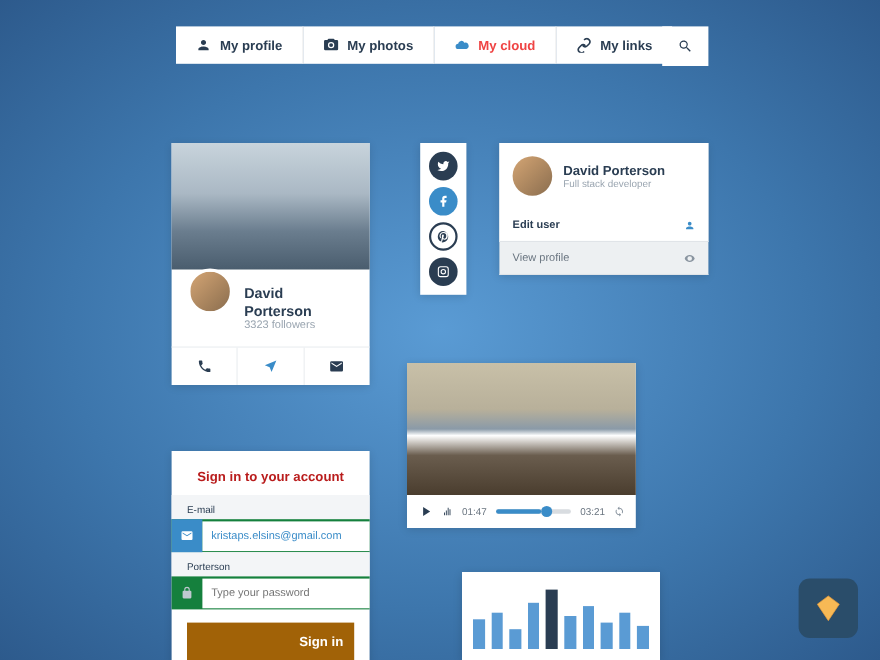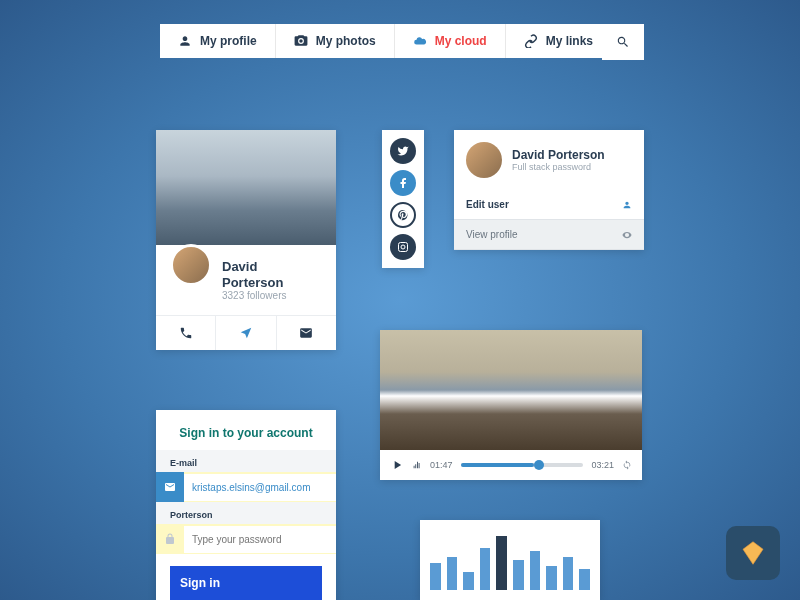--- a/index.html
+++ b/index.html
@@ -29,36 +29,36 @@
 .social-btn svg{width:12px;height:12px;fill:#fff}
 .social-btn.pn svg{fill:#2a3d52}
 .user-card{position:absolute;top:130px;left:454px;width:190px;background:#edf0f2;box-shadow:0 2px 8px rgba(0,0,0,0.15)}
 .uc-header{background:#fff;padding:12px;display:flex;gap:10px;align-items:center}
 .uc-avatar{width:36px;height:36px;border-radius:50%;background:linear-gradient(135deg,#d4a574 0%,#8a6d4e 100%);flex-shrink:0}
 .uc-name{font-size:12px;font-weight:700;color:#2a3d52;line-height:1.2}
 .uc-sub{font-size:9px;color:#9aa5b0}
 .uc-item{padding:9px 12px;font-size:10px;color:#6a7580;display:flex;justify-content:space-between;align-items:center;cursor:pointer;border-bottom:1px solid #e0e4e8}
 .uc-item.sel{background:#fff;color:#2a3d52;font-weight:600}
 .uc-item .ico{width:10px;height:10px;fill:#8a95a0}
-.video-card{position:absolute;top:330px;left:380px;width:262px;background:#fff;box-shadow:0 2px 8px rgba(0,0,0,0.15)}
+.video-card{position:absolute;top:330px;left:370px;width:208px;background:#fff;box-shadow:0 2px 8px rgba(0,0,0,0.15)}
 .video-img{height:120px;background:linear-gradient(180deg,#c8c0a8 0%,#b8b09a 35%,#8a9aa8 50%,#fff 55%,#6a5d4e 70%,#4a3d2e 100%)}
 .video-ctrl{padding:8px 10px;display:flex;align-items:center;gap:8px;font-size:9px;color:#6a7580}
 .play-btn{cursor:pointer}
 .progress{flex:1;height:4px;background:#d8dce0;border-radius:2px;position:relative}
 .progress-fill{width:60%;height:100%;background:#3a8cc8;border-radius:2px}
 .progress-dot{position:absolute;left:60%;top:-3px;width:10px;height:10px;border-radius:50%;background:#3a8cc8}
 .signin-card{position:absolute;top:410px;left:156px;width:180px;background:#fff;box-shadow:0 2px 8px rgba(0,0,0,0.15)}
-.si-title{padding:16px 14px 10px;font-size:12px;font-weight:700;color:#0f766e;text-align:center}
-.si-label{padding:8px 14px 4px;font-size:9px;font-weight:700;color:#2a3d52;background:#f3f5f7}
-.si-field{display:flex;align-items:center;background:#fef9c3}
+.si-title{padding:16px 14px 10px;font-size:12px;font-weight:700;color:#b91c1c;text-align:center}
+.si-label{padding:8px 14px 4px;font-size:9px;font-weight:400;color:#2a3d52;background:#f3f5f7}
+.si-field{display:flex;align-items:center;background:#15803d}
 .si-icon{width:28px;height:30px;background:#3a8cc8;display:flex;align-items:center;justify-content:center}
 .si-icon.gray{background:transparent}
 .si-input{border:none;padding:8px;font-size:10px;flex:1;outline:none}
 .si-input.email{color:#3a8cc8}
-.si-btn{margin:12px 14px;padding:10px;background:#1d4ed8;color:#fff;font-size:12px;font-weight:700;text-align:left;cursor:pointer}
+.si-btn{margin:12px 14px;padding:10px;background:#a16207;color:#fff;font-size:12px;font-weight:700;text-align:right;cursor:pointer}
 .chart-card{position:absolute;top:520px;left:420px;width:180px;height:80px;background:#fff;padding:10px;box-shadow:0 2px 8px rgba(0,0,0,0.15);overflow:hidden}
 .bars{display:flex;align-items:flex-end;gap:6px;height:60px}
 .bar{width:12px;background:#5a9bd4}
 .bar.dark{background:#2a3d52}
 .sketch-badge{position:absolute;bottom:20px;right:20px;width:54px;height:54px;background:#2a4d6a;border-radius:10px;display:flex;align-items:center;justify-content:center}
 </style>
 </head>
 <body>
 
 <div class="tabs">
@@ -144,21 +144,21 @@
         <circle cx="12" cy="12" r="4" fill="none" stroke="#fff" stroke-width="2"></circle>
       </svg>
     </div>
 </div>
 
 <div class="user-card">
   <div class="uc-header">
     <div class="uc-avatar"></div>
     <div>
       <div class="uc-name">David Porterson</div>
-      <div class="uc-sub">Full stack password</div>
+      <div class="uc-sub">Full stack developer</div>
     </div>
   </div>
   <div class="uc-item sel">
       <span>Edit user</span>
       <svg class="ico" viewBox="0 0 24 24" style="fill:#3a8cc8">
         <path d="M12 12c2.2 0 4-1.8 4-4s-1.8-4-4-4-4 1.8-4 4 1.8 4 4 4zm0 2c-2.7 0-8 1.3-8 4v2h16v-2c0-2.7-5.3-4-8-4z"></path>
       </svg>
     </div>
   <div class="uc-item">
       <span>View profile</span>

